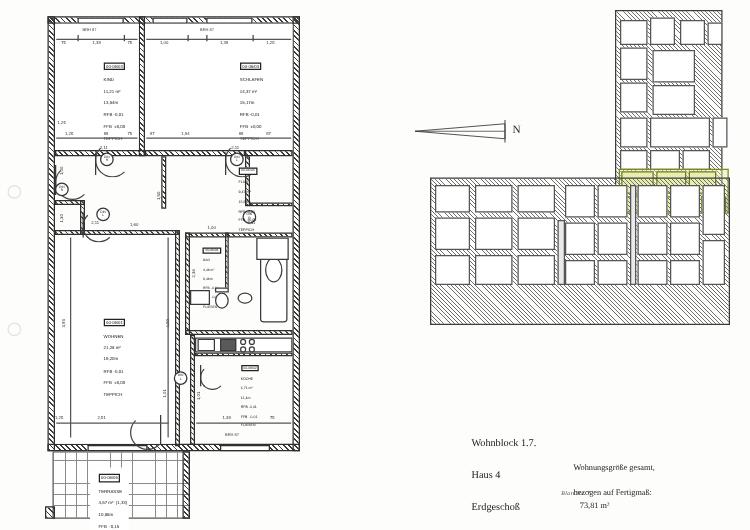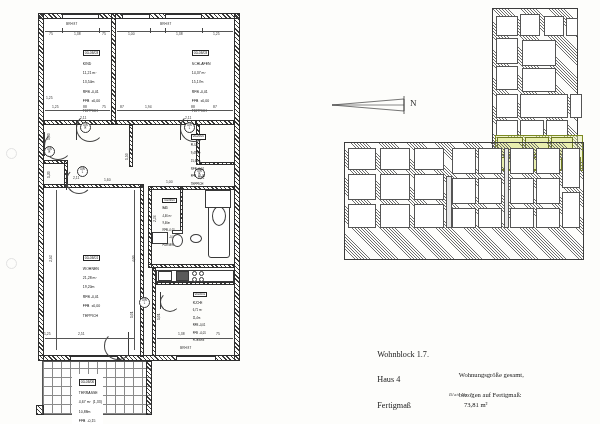--- a/index.html
+++ b/index.html
@@ -380,21 +380,21 @@
 
     <div class="sroom" style="left:106px;top:174px;width:6px;height:52px;background:#e9e9e9;"></div>
     <div class="sroom" style="left:164px;top:146px;width:5px;height:80px;background:#e9e9e9;"></div>
   </div>
 
   <div id="titleblock" style="left:365px;top:336px;width:230px;height:80px;">
 
     <div class="tb1" style="position:absolute;left:0;top:0;">
       <span>Wohnblock 1.7.</span><br>
       <span>Haus 4</span><br>
-      <span>Fertigmaß</span><br>
+      <span>Erdgeschoß</span><br>
       
     </div>
 
     <div class="tb2" style="position:absolute;left:84px;top:24px;">
       <span>Wohnungsgröße gesamt,</span><br>
       <span>bezogen auf Fertigmaß:</span>
       <span style="margin-left:5px;">73,81 m²</span>
     </div>
 
     <div class="tb3" style="position:absolute;left:84px;top:56px;">Blatt Nr. 7</div>

